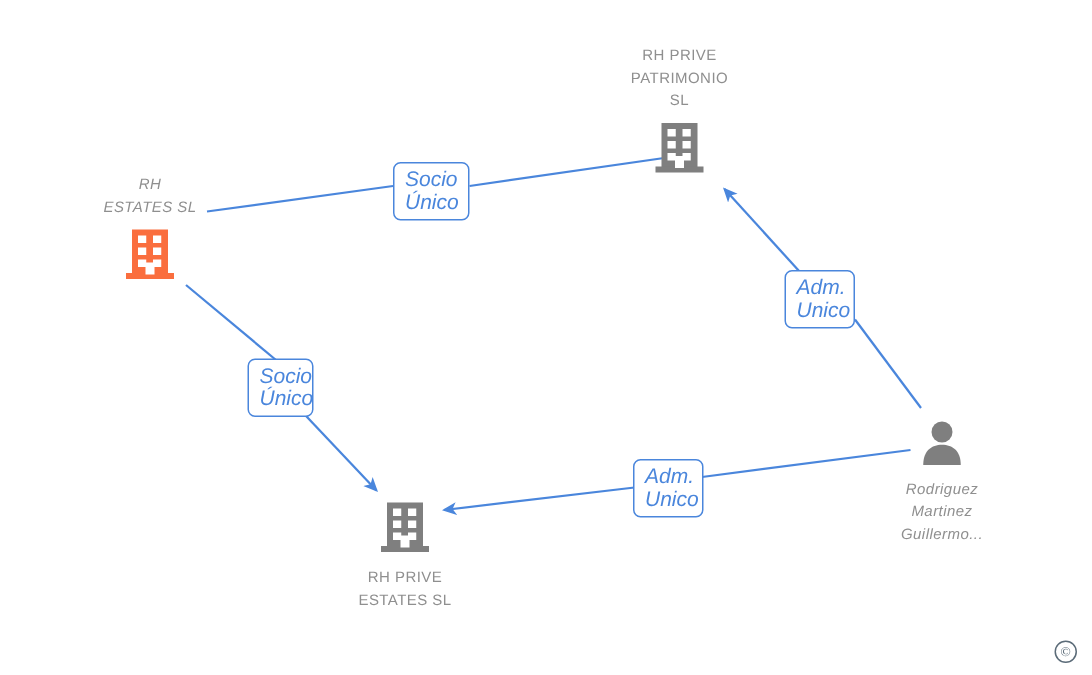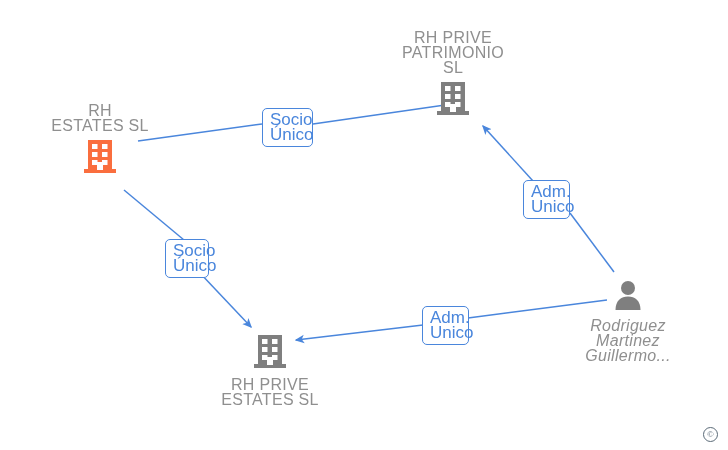--- a/index.html
+++ b/index.html
@@ -9,40 +9,41 @@
     font-family:"Liberation Sans", sans-serif;
     overflow:hidden;
     position:relative;
   }
   #canvas{position:absolute;left:0;top:0;width:728px;height:450px;}
   svg.edges{position:absolute;left:0;top:0;width:728px;height:450px;}
 
   .node{position:absolute;display:flex;flex-direction:column;align-items:center;}
   .node-label{
     color:#8f8f8f;
-    font-size:16px;
+    font-size:10px;
     line-height:15px;
     text-align:center;
     white-space:pre-line;
     letter-spacing:0.3px;
   }
   .node-icon{display:block;}
 
   .edge-label{
     position:absolute;
     border:1.3px solid #4a86dc;
     border-radius:5px;
     background:#ffffff;
     color:#4a86dc;
-    font-size:17px;
+    font-size:14px;
     line-height:15px;
     text-align:center;
     padding:3px 7px 4px 7px;
     white-space:pre-line;
     box-sizing:border-box;
+    font-style:italic;
   }
 
   .watermark{
     position:absolute;
     right:10px;bottom:8px;
     display:flex;align-items:center;gap:5px;
   }
   .wm-c{
     display:inline-block;
     width:13px;height:13px;border:1.3px solid #5b6b78;border-radius:50%;
@@ -70,21 +71,21 @@
     <path d="M 124 190 L 184 240" stroke="#4a86dc" stroke-width="1.5" fill="none"></path>
     <path d="M 199 272 L 251 327" stroke="#4a86dc" stroke-width="1.5" fill="none" marker-end="url(#arrow)"></path>
 
     <path d="M 614 272 L 570 213" stroke="#4a86dc" stroke-width="1.5" fill="none"></path>
     <path d="M 533 181 L 483 126" stroke="#4a86dc" stroke-width="1.5" fill="none" marker-end="url(#arrow)"></path>
 
     <path d="M 607 300 L 468 318" stroke="#4a86dc" stroke-width="1.5" fill="none"></path>
     <path d="M 423 325 L 296 340" stroke="#4a86dc" stroke-width="1.5" fill="none" marker-end="url(#arrow)"></path>
   </svg>
 
-  <div class="node" style="left:40px;top:103px;width:120px;">
+  <div class="node" style="left:40px;top:116px;width:120px;font-style:italic;">
     <div class="node-label">RH
 ESTATES  SL</div>
     <div class="node-icon" style="margin-top:5px;">
       <svg width="34" height="36" viewBox="0 0 34 36" xmlns="http://www.w3.org/2000/svg">
         <rect x="5" y="2" width="24" height="30" fill="#fa6e3e"></rect>
         <rect x="1" y="31" width="32" height="4" fill="#fa6e3e"></rect>
         <rect x="9" y="6" width="5.5" height="5" fill="#ffffff"></rect>
         <rect x="19" y="6" width="5.5" height="5" fill="#ffffff"></rect>
         <rect x="9" y="14" width="5.5" height="5" fill="#ffffff"></rect>
         <rect x="19" y="14" width="5.5" height="5" fill="#ffffff"></rect>

